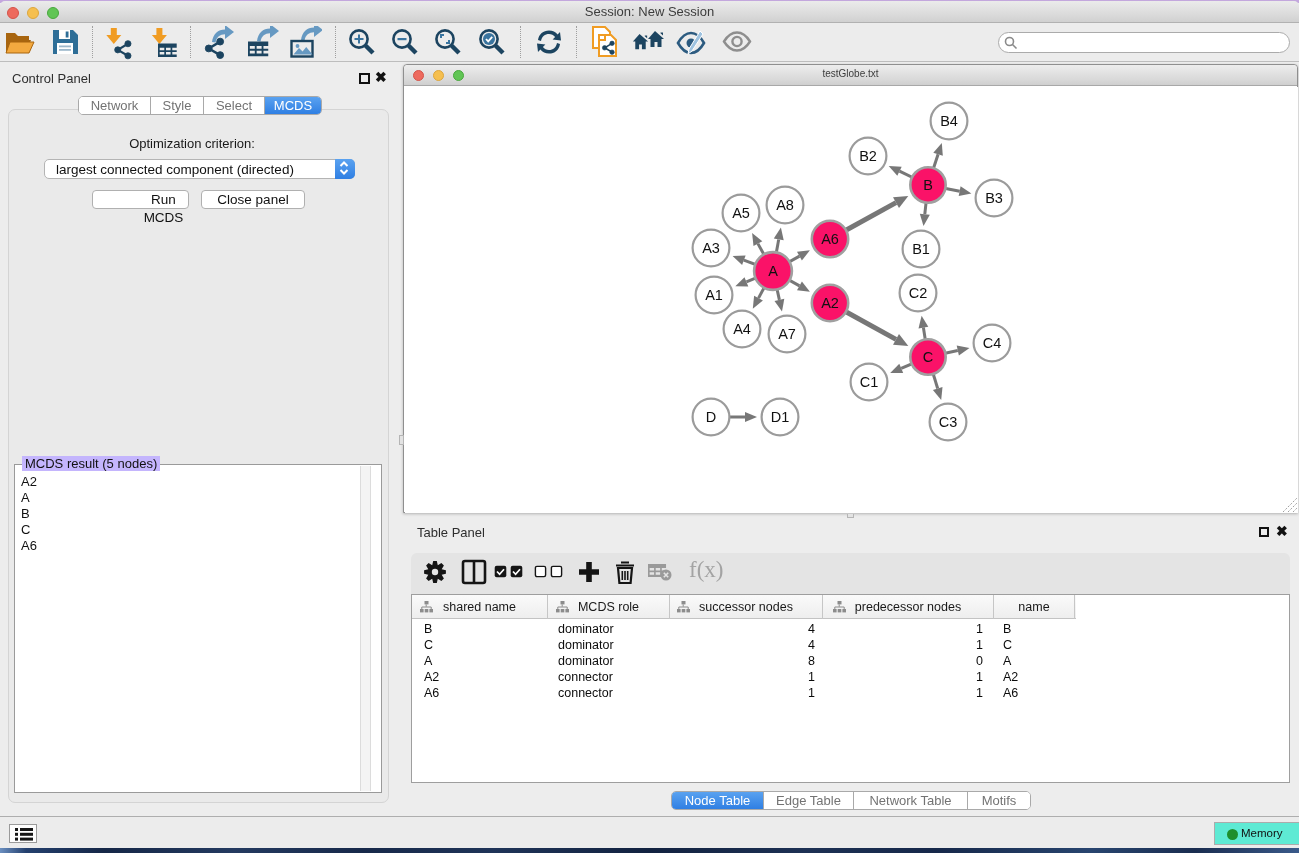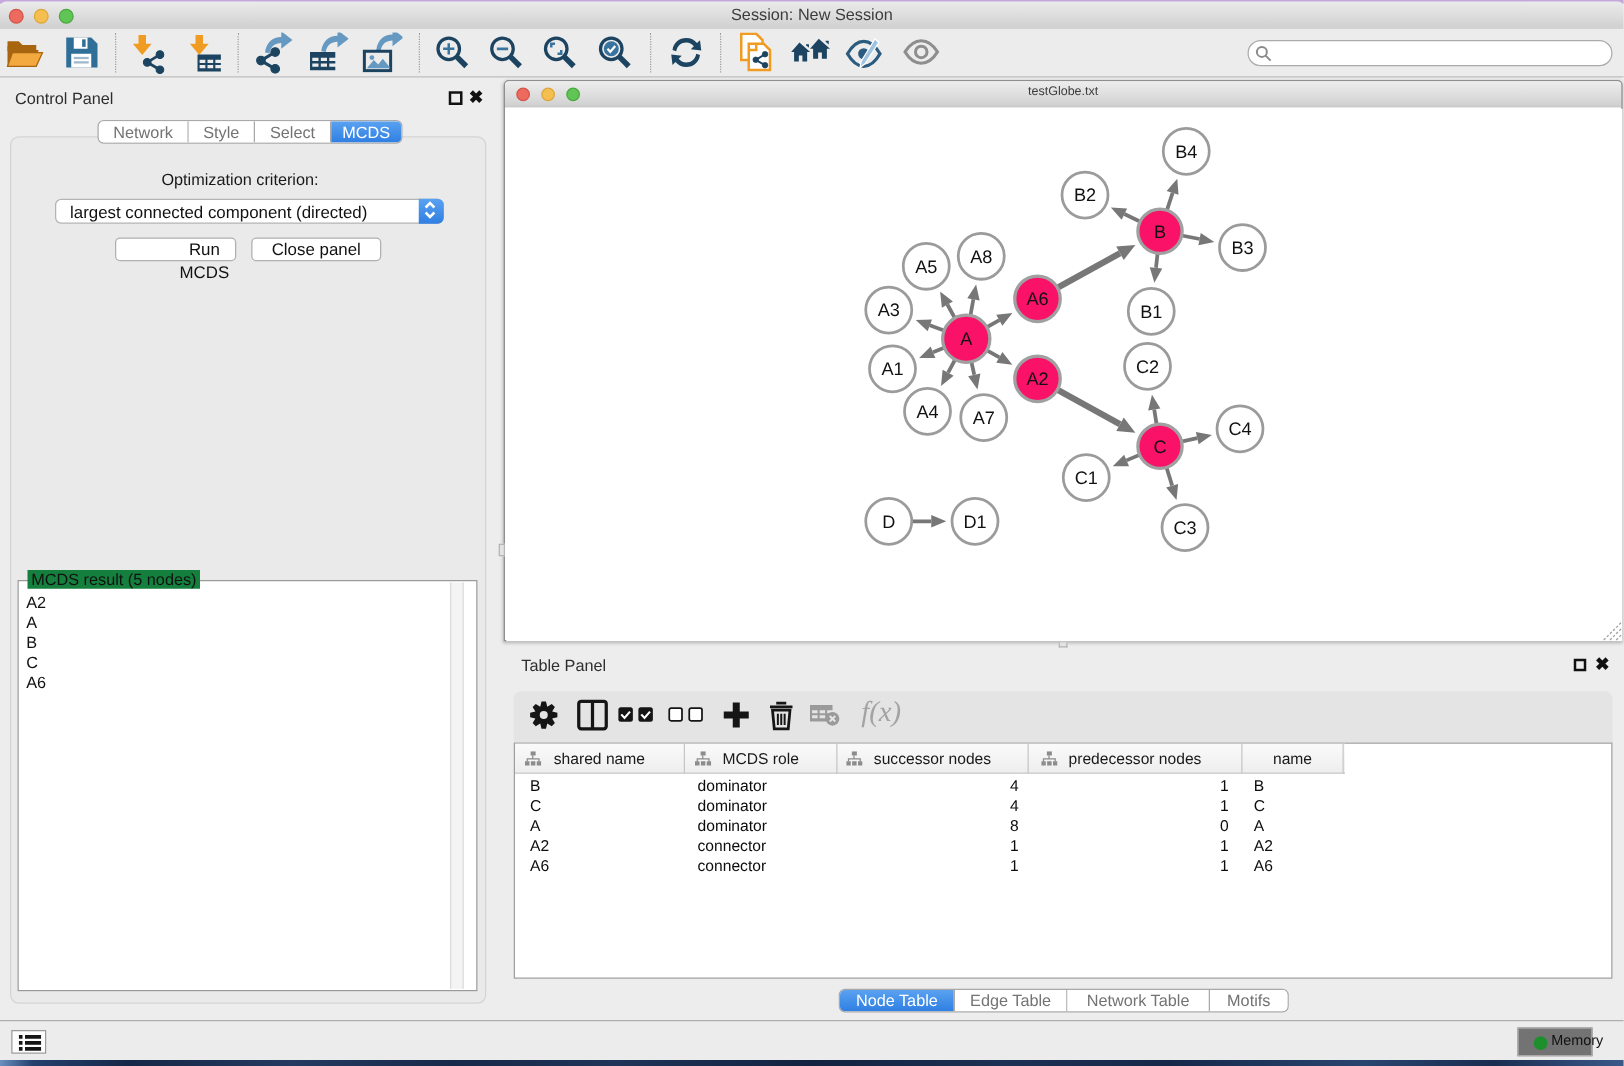--- a/index.html
+++ b/index.html
@@ -32,27 +32,27 @@
 #cp-tabs{left:78px;top:96px;height:19px;}
 
 #opt-label{left:2px;top:136px;width:380px;text-align:center;font-size:13px;color:#191919;}
 #dropdown{left:44px;top:159px;width:311px;height:20px;background:#fff;border:1px solid #b4b4b4;border-radius:5px;font-size:13.5px;color:#111;line-height:19px;padding-left:11px;}
 #dd-btn{position:absolute;right:-1px;top:-1px;width:20px;height:20px;background:linear-gradient(#5aa2f0,#2f7fe3);border-radius:0 5px 5px 0;}
 .btn{position:absolute;background:#fff;border:1px solid #b0b0b0;border-radius:4px;font-size:13.5px;color:#111;text-align:center;}
 #b-run{left:92px;top:190px;width:97px;height:19px;line-height:18px;padding-left:46px;}
 #b-close{left:201px;top:190px;width:104px;height:19px;line-height:18px;}
 
 #fs{left:14px;top:464px;width:368px;height:329px;border:1px solid #9a9a9a;background:#fff;}
-#fs-legend{left:22px;top:456px;background:#15803d;padding:0 3px;font-size:13px;color:#111;}
+#fs-legend{left:22px;top:456px;background:#c4b5fd;padding:0 3px;font-size:13px;color:#111;}
 #fs-list{left:17px;top:470px;width:363px;height:320px;background:#fff;font-size:13px;color:#111;line-height:16px;padding:4px 0 0 4px;}
 #fs-scroll{left:360px;top:466px;width:11px;height:325px;background:#f4f4f4;border-left:1px solid #dcdcdc;border-right:1px solid #dcdcdc;}
 
 #statusbar{left:0;top:816px;width:1299px;height:32px;background:#ececec;border-top:1px solid #aeaeae;}
 #sb-btn{left:9px;top:824px;width:28px;height:19px;background:#fdfdfd;border:1px solid #9a9a9a;}
-#mem-btn{left:1214px;top:822px;width:60px;height:23px;background:#737373;border:1px solid #ababab;font-size:11.5px;color:#111;line-height:21px;padding-left:26px;}
+#mem-btn{left:1214px;top:822px;width:86px;height:23px;background:#5eead4;border:1px solid #ababab;font-size:11.5px;color:#111;line-height:21px;padding-left:26px;}
 #mem-dot{position:absolute;left:12px;top:6px;width:11px;height:11px;border-radius:50%;background:#1e8f2d;}
 
 #netwin{left:403px;top:64px;width:895px;height:449px;background:#fff;border:1px solid #8f8f8f;border-radius:4px 4px 0 0;box-shadow:0 1px 3px rgba(0,0,0,.25);}
 #net-tb{position:absolute;left:0;top:0;width:100%;height:21px;background:linear-gradient(#ededed,#d8d8d8 75%,#cfcfcf);border-bottom:1px solid #a8a8a8;border-radius:4px 4px 0 0;}
 #net-tb .t{position:absolute;left:0;right:0;top:3px;text-align:center;font-size:10px;color:#3c3c3c;}
 #net-tb .light{top:5px;width:11px;height:11px;}
 #nl-red{left:9px;background:#ed6a5e;border:1px solid #d55349;}
 #nl-yel{left:29px;background:#f5bf4f;border:1px solid #dda63c;}
 #nl-grn{left:49px;background:#61c555;border:1px solid #49a83e;}
 #net-canvas{position:absolute;left:1px;top:22px;width:893px;height:426px;background:#fff;}
@@ -377,21 +377,21 @@
       <path d="M5,9 h14 l-1.4,15 h-11.2 z" fill="none" stroke="#151515" stroke-width="2.2"></path>
       <path d="M9.3,12 v9 M12,12 v9 M14.7,12 v9" stroke="#151515" stroke-width="1.6"></path>
     </svg>
     <svg style="position:absolute;left:236px;top:9px" width="26" height="20" viewBox="0 0 26 20">
       <g transform="translate(1,2) scale(0.82)" fill="#9a9a9a">
         <path d="M0,0 h22 v16 h-22 z M2,5 h5.4 v3 h-5.4 z M9.4,5 h5.4 v3 h-5.4 z M16.8,5 h5.2 v3 h-5.2 z M2,10 h5.4 v3 h-5.4 z M9.4,10 h5.4 v3 h-5.4 z M16.8,10 h5.2 v3 h-5.2 z" fill-rule="evenodd"></path>
       </g>
       <circle cx="19" cy="13" r="5.5" fill="#9a9a9a"></circle>
       <path d="M16.8,10.8 l4.4,4.4 M21.2,10.8 l-4.4,4.4" stroke="#e4e4e4" stroke-width="1.6"></path>
     </svg>
-    <div style="position:absolute;left:278px;top:4px;font-family:'Liberation Serif',serif;font-style:italic;font-size:23px;color:#a3a3a3;">f(x)</div>
+    <div style="position:absolute;left:278px;top:4px;font-family:'Liberation Serif',serif;font-size:23px;color:#a3a3a3;">f(x)</div>
   </div>
 <div class="abs" id="tp-table">
     <div id="tp-header">
       <div class="hcol" style="left:0px;width:136px"><svg width="13" height="12" viewBox="0 0 13 12" style="position:absolute;left:8px;top:6px">
           <g fill="#8c8c8c">
             <rect x="4.5" y="0" width="4" height="3.4"></rect>
             <rect x="0" y="8" width="3.6" height="3.4"></rect>
             <rect x="4.7" y="8" width="3.6" height="3.4"></rect>
             <rect x="9.4" y="8" width="3.6" height="3.4"></rect>
             <path d="M6.2,3.4 v2.3 M1.8,8 v-2 h9.4 v2" stroke="#8c8c8c" fill="none" stroke-width="1"></path>

